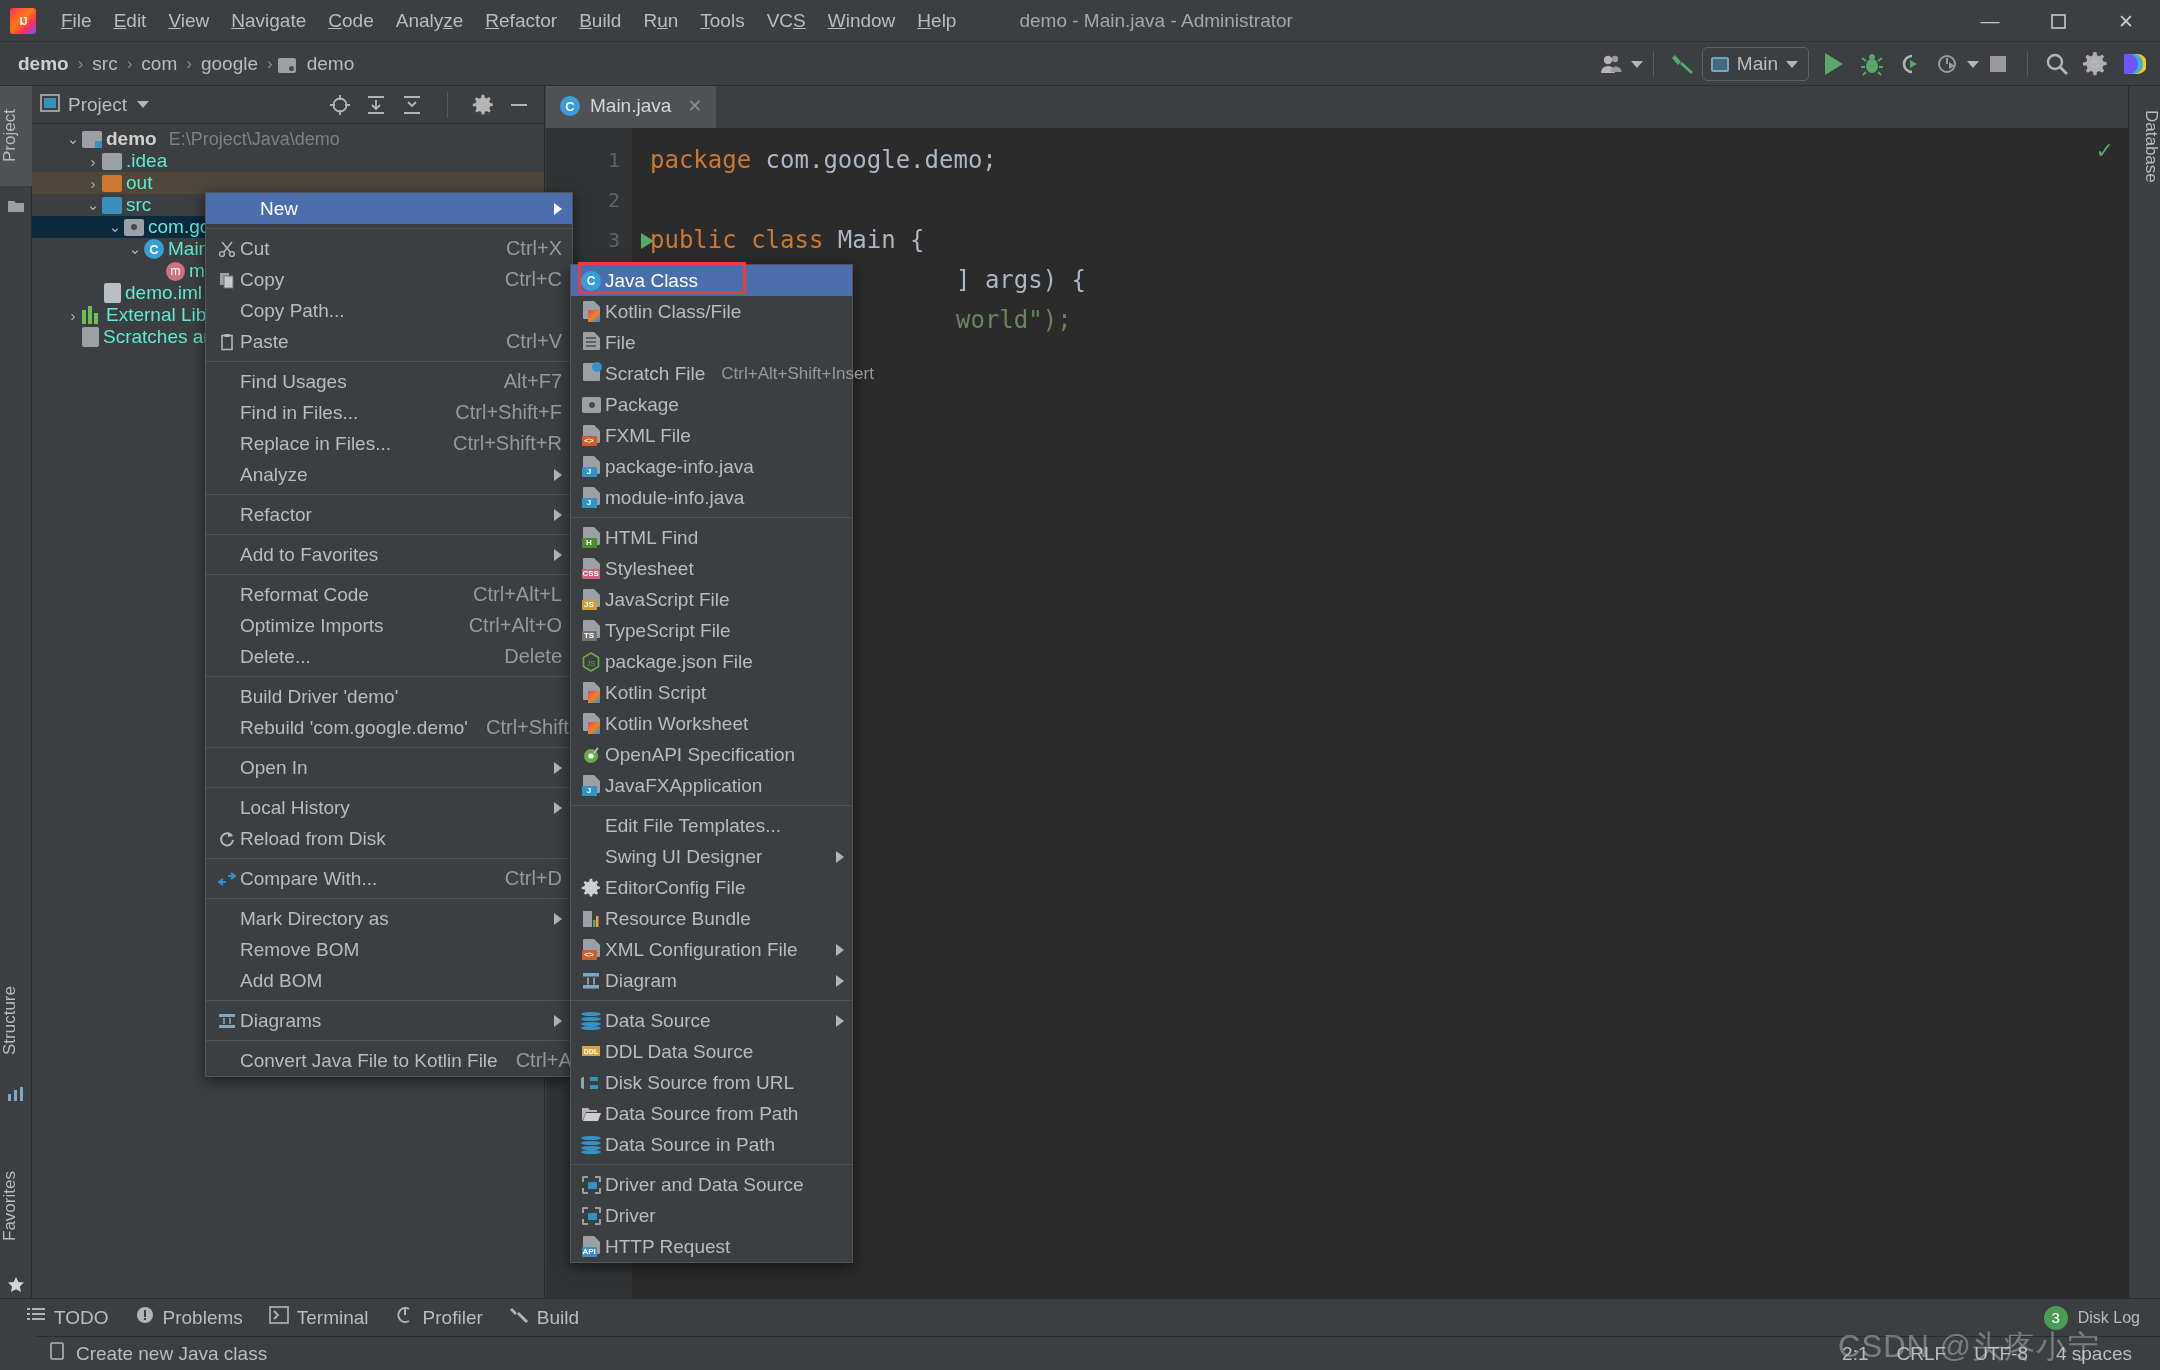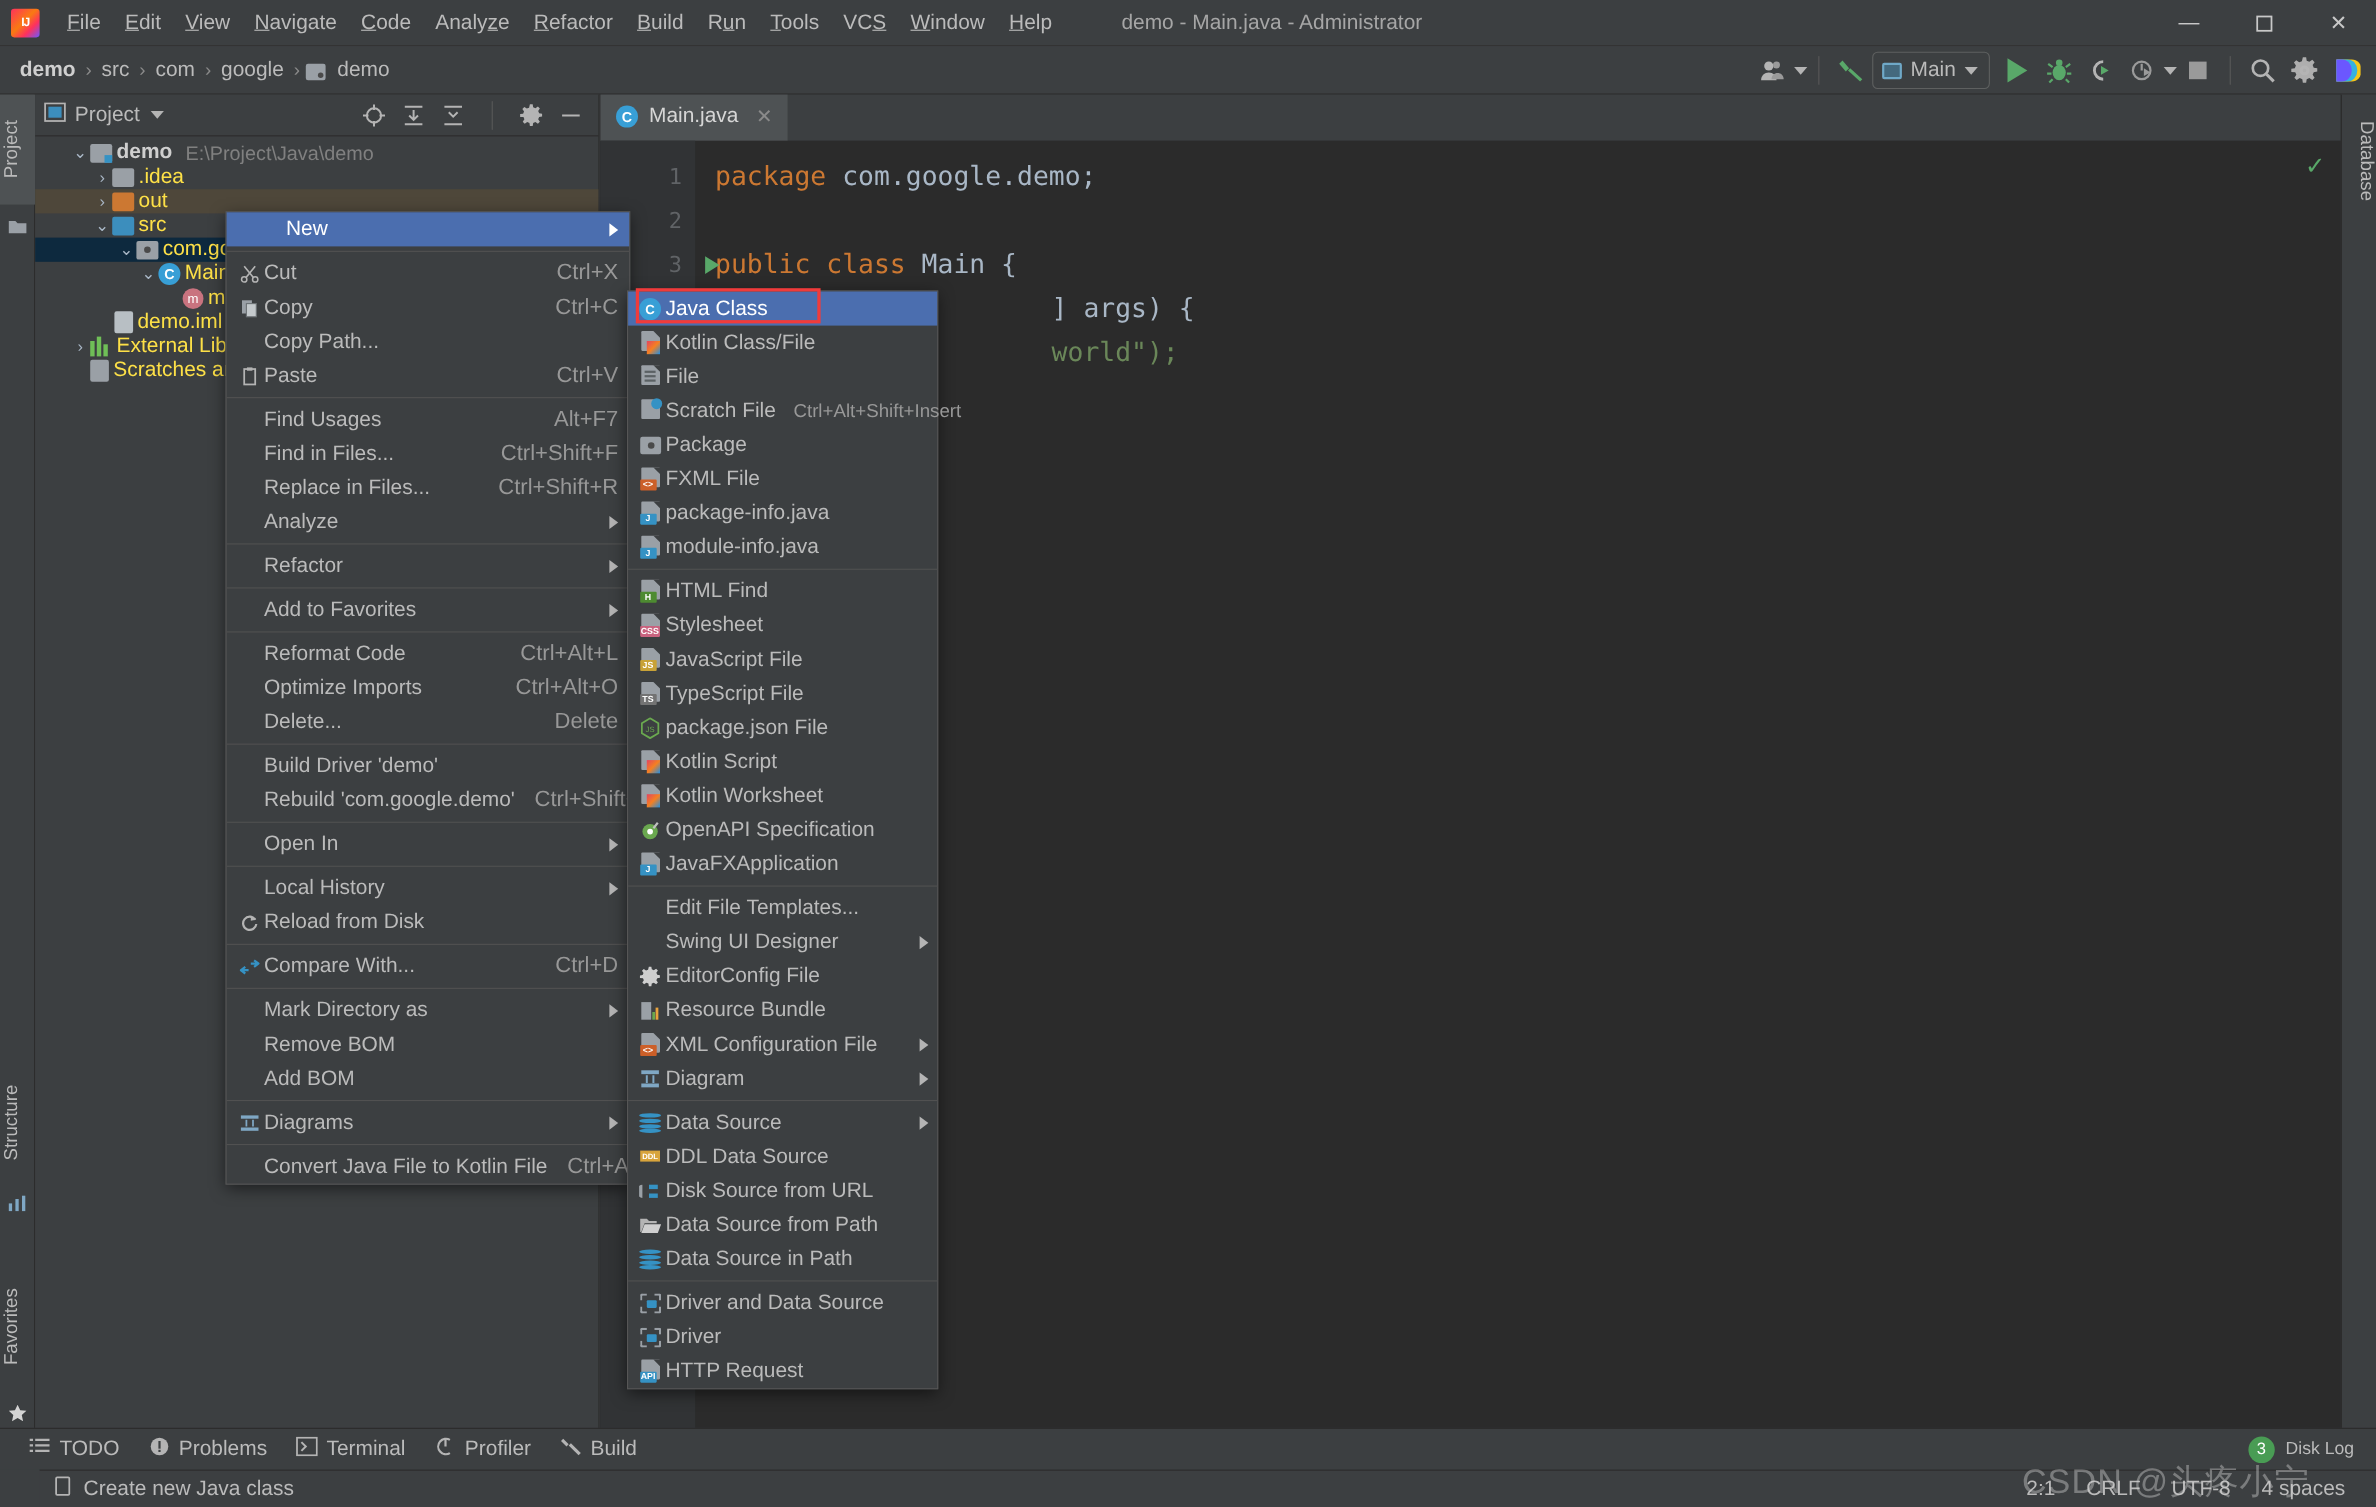--- a/index.html
+++ b/index.html
@@ -126,21 +126,21 @@
   .trow {
     height: 22px; display: flex; align-items: center; white-space: nowrap;
     padding-left: 8px; position: relative;
   }
   .trow.sel-out { background: #4e473a; }
   .trow.sel-pkg { background: #0d293e; }
   .chev {
     width: 18px; display: inline-flex; align-items: center; justify-content: center;
     color: #a9b7c6; font-size: 15px; flex: none;
   }
-  .tlabel { margin-left: 4px; color: #fde047; }
+  .tlabel { margin-left: 4px; color: #5eead4; }
   .tlabel.bold { font-weight: bold; color: #cfcfcf; }
   .tpath { margin-left: 12px; color: #808080; font-size: 18px; }
   .fico { width: 20px; height: 17px; border-radius: 2px; flex: none; }
   .fico.gray { background: #9aa0a6; }
   .fico.orange { background: #cc7832; }
   .fico.blue { background: #3c8ebd; }
   .fico.pkg { background: #9aa0a6; position: relative; }
   .fico.pkg::after { content:""; position:absolute; left:7px; top:5px; width:6px;height:6px;background:#4a4a4a;border-radius:50%;}
   .cico {
     width: 20px; height: 20px; border-radius: 50%; background: #389fd6; flex: none;

